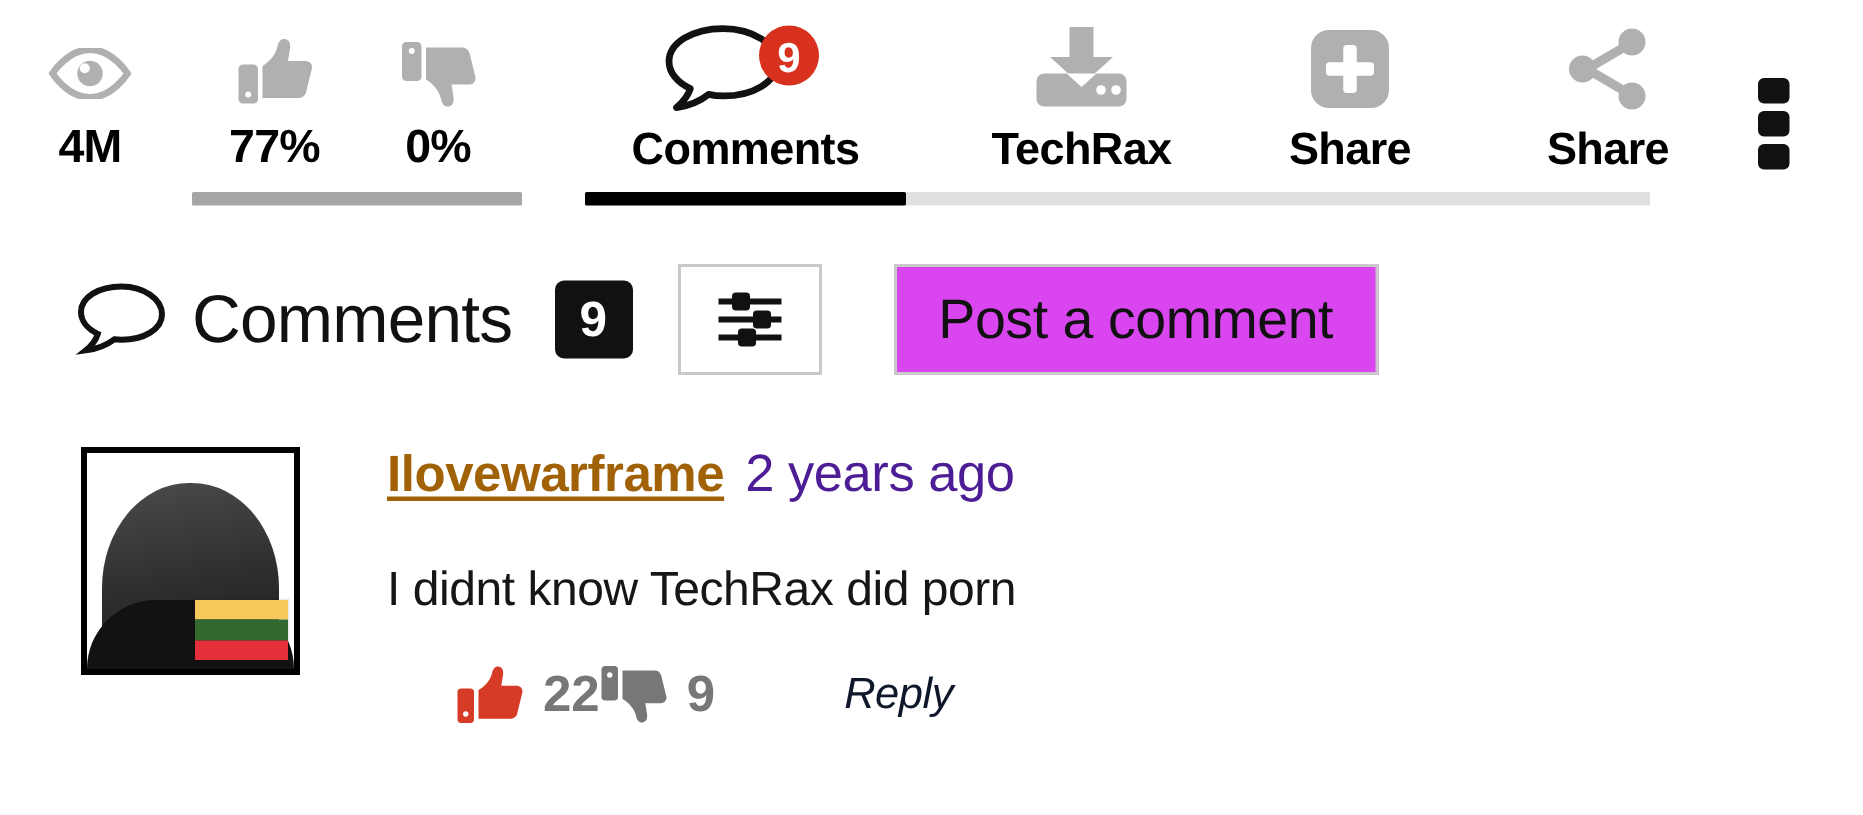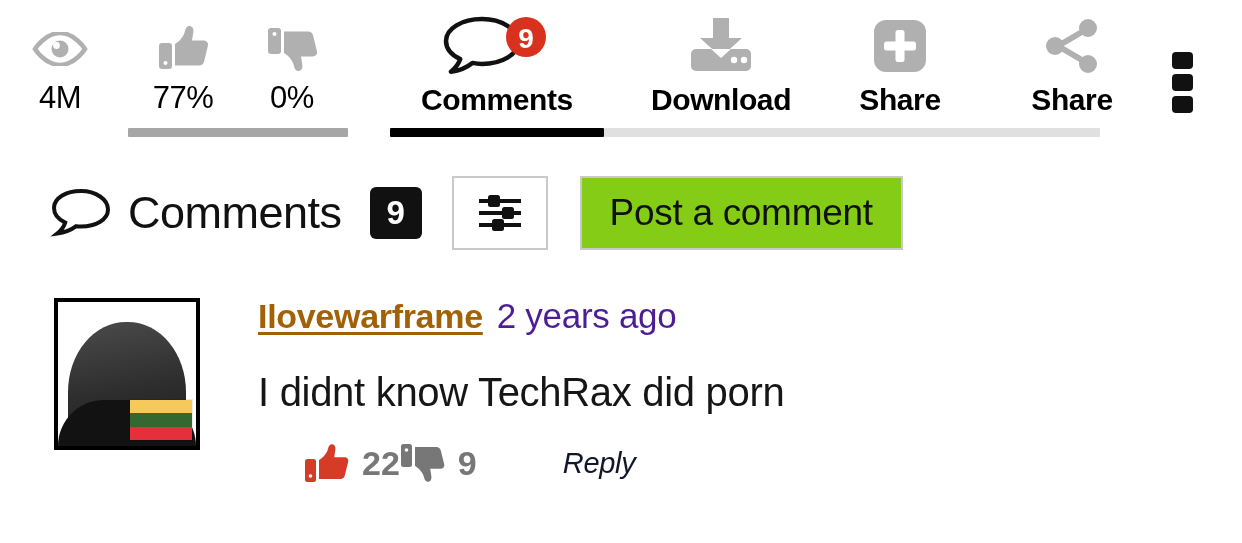--- a/index.html
+++ b/index.html
@@ -13,21 +13,21 @@
   }
   #page { position: relative; width: 1242px; height: 543px; background:#fff; }
 
   
   .topbar { position: absolute; left: 0; top: 0; width: 1242px; height: 150px; }
 
   .stat { position: absolute; text-align: center; }
   .stat .ico { display: block; height: 62px; display: flex; align-items: center; justify-content: center; }
   .stat .lab {
     display: block;
-    font-size: 31px; font-weight: normal; color: #000;
+    font-size: 31px; font-weight: bold; color: #000;
     line-height: 36px; letter-spacing: -0.5px;
   }
 
   #views { left: 14px; top: 18px; width: 92px; }
   #likes { left: 131px; top: 18px; width: 104px; }
   #dislikes { left: 240px; top: 18px; width: 104px; }
   #tab-comments { left: 390px; top: 10px; width: 214px; }
   #tab-download { left: 622px; top: 10px; width: 198px; }
   #tab-save { left: 836px; top: 10px; width: 128px; }
   #tab-share { left: 1006px; top: 10px; width: 132px; }
@@ -54,21 +54,21 @@
   .countbadge {
     margin-left: 28px; background: #111; color: #fff; border-radius: 6px;
     min-width: 52px; height: 52px; display:flex; align-items:center; justify-content:center;
     font-size: 33px; font-weight: bold; padding: 0 9px;
   }
   .filterbtn {
     margin-left: 30px; width: 96px; height: 74px; border: 2px solid #c9c9c9;
     background:#fff; display:flex; align-items:center; justify-content:center; cursor:pointer;
   }
   .postbtn {
-    margin-left: 32px; height: 74px; border: 2px solid #c9c9c9; background:#84cc16;
+    margin-left: 48px; height: 74px; border: 2px solid #c9c9c9; background:#d946ef;
     display:flex; align-items:center; justify-content:center; padding: 0 28px;
     font-size: 37px; color:#111; cursor:pointer; letter-spacing:-0.3px;
   }
 
   
   .comment { position: absolute; left: 50px; top: 296px; width: 1140px; }
   .avatar {
     position: absolute; left: 4px; top: 2px; width: 146px; height: 152px;
     border: 4px solid #000; background: #fff; overflow: hidden;
   }
@@ -88,21 +88,21 @@
   }
   .flag span { display:block; flex: 1 1 33.33%; }
 
   .cbody { margin-left: 208px; }
   .crow1 { height: 46px; display:flex; align-items: baseline; }
   .uname {
     font-size: 34px; font-weight: bold; color: #a16207;
     text-decoration: underline; text-underline-offset: 4px; cursor:pointer; letter-spacing:-0.3px;
   }
   .ctime { font-size: 35px; color: #4c1d95; margin-left: 14px; letter-spacing:-0.3px; }
-  .ctext { margin-top: 28px; font-size: 40px; color: #161616; line-height: 44px; letter-spacing:-0.3px; }
+  .ctext { margin-top: 28px; font-size: 32px; color: #161616; line-height: 44px; letter-spacing:-0.3px; }
 
   .actions { margin-top: 28px; margin-left: 46px; display:flex; align-items:center; }
   .act { display:flex; align-items:center; cursor:pointer; }
   .act .num { font-size: 34px; font-weight: bold; color:#777; margin-left: 12px; }
   .act.up { }
   .act.down { margin-right: 86px; }
   .linkact { font-size: 29px; color:#0f172a; cursor:pointer; margin-right: 64px; letter-spacing:-0.3px;font-style:italic; }
   .linkact:last-child { margin-right: 0; }
 
   svg { display:block; }
@@ -161,21 +161,21 @@
     <div class="tabitem" id="tab-download">
       <span class="ico">
         <svg width="68" height="60" viewBox="0 0 68 60">
           <path d="M26 2h16v20h13L34 41 13 22h13z" fill="#b0b0b0"></path>
           <rect x="4" y="33" width="60" height="22" rx="5" fill="#b0b0b0"></rect>
           <path d="M24 33h20l-10 9z" fill="#ffffff"></path>
           <circle cx="47" cy="44" r="3.2" fill="#ffffff"></circle>
           <circle cx="57" cy="44" r="3.2" fill="#ffffff"></circle>
         </svg>
       </span>
-      <span class="lab">Download</span>
+      <span class="lab">TechRax</span>
     </div>
 
     <div class="tabitem" id="tab-save">
       <span class="ico">
         <svg width="56" height="56" viewBox="0 0 56 56">
           <rect x="2" y="2" width="52" height="52" rx="12" fill="#b0b0b0"></rect>
           <rect x="23.5" y="12" width="9" height="32" rx="2.5" fill="#ffffff"></rect>
           <rect x="12" y="23.5" width="32" height="9" rx="2.5" fill="#ffffff"></rect>
         </svg>
       </span>

